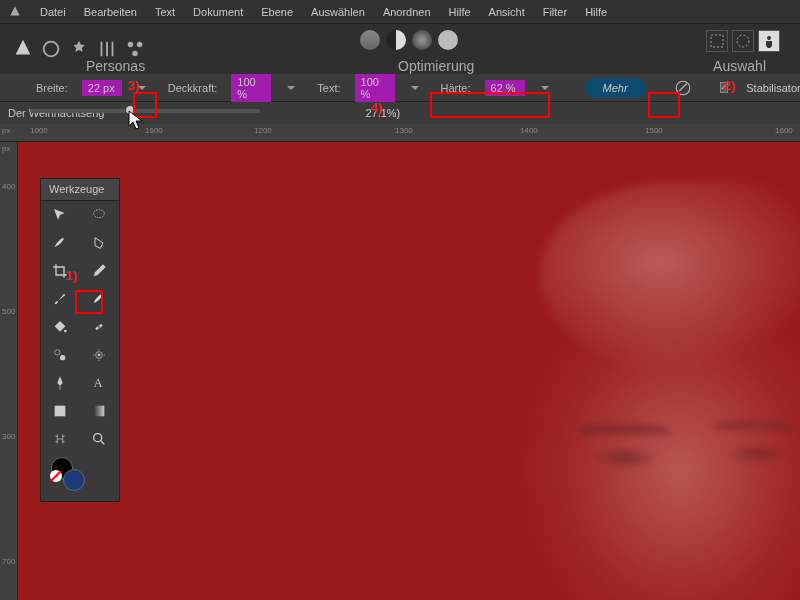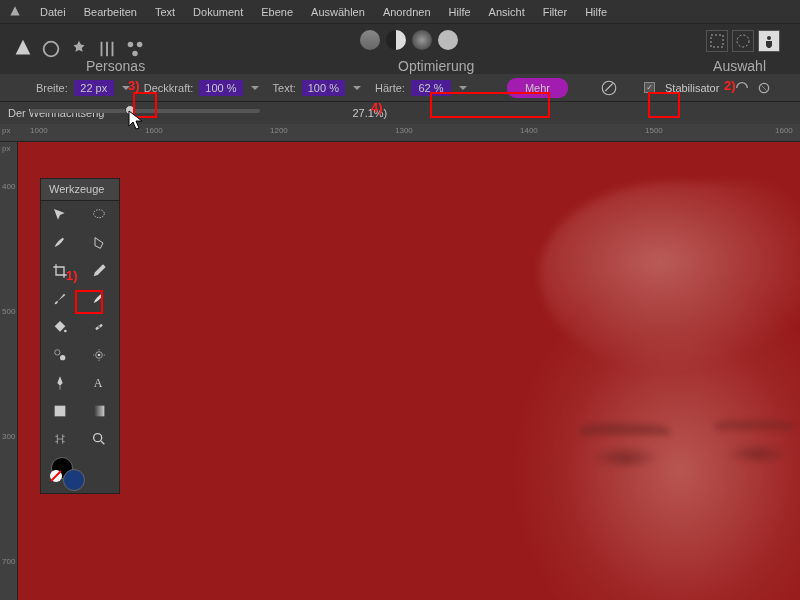--- a/index.html
+++ b/index.html
@@ -11,49 +11,49 @@
 
 .toolbar1 { height: 50px; background: #2f2f2f; display: flex; align-items: center; padding: 0 12px; position: relative; }
 .persona-icons { display: flex; gap: 6px; align-items: center; }
 .persona-icons .p-ico { width: 22px; height: 22px; display: flex; align-items: center; justify-content: center; }
 .section-label { position: absolute; top: 34px; font-size: 14px; color: #aaa; }
 .opt-icons { position: absolute; left: 360px; top: 6px; display: flex; gap: 6px; }
 .opt-icons .o-ico { width: 20px; height: 20px; border-radius: 50%; }
 .sel-icons { position: absolute; right: 20px; top: 6px; display: flex; gap: 4px; }
 .sel-icons .s-ico { width: 22px; height: 22px; border: 1px solid #555; display: flex; align-items: center; justify-content: center; }
 
-.toolbar2 { height: 28px; background: #3a3a3a; display: flex; align-items: center; padding: 0 28px 0 36px; gap: 6px; border-bottom: 1px solid #222; position: relative; }
+.toolbar2 { height: 28px; background: #3a3a3a; display: flex; align-items: center; padding: 0 28px 0 36px; gap: 14px; border-bottom: 1px solid #222; position: relative; }
 .t2-label { color: #bbb; }
-.t2-val { background: #4c1d95; padding: 2px 6px; min-width: 40px; text-align: center; }
+.t2-val { background: #a21caf; padding: 2px 6px; min-width: 40px; text-align: left; }
 .dd { width: 0; height: 0; border-left: 4px solid transparent; border-right: 4px solid transparent; border-top: 4px solid #999; margin: 0 8px 0 2px; cursor: pointer; }
-.mehr-btn { background: #a21caf; padding: 4px 18px; border-radius: 9px; cursor: pointer; }
+.mehr-btn { background: #0c4a6e; padding: 4px 18px; border-radius: 9px; cursor: pointer; font-style: italic; }
 .chk { width: 11px; height: 11px; border: 1px solid #888; background: #555; display: inline-flex; align-items: center; justify-content: center; font-size: 8px; }
 .undoredo { display: flex; gap: 6px; margin-left: auto; }
 .undoredo .u-ico { width: 16px; height: 16px; }
 
-.docbar { height: 22px; background: #3a3a3a; display: flex; align-items: center; padding: 0 8px; gap: 8px; position: relative; }
+.docbar { height: 22px; background: #3a3a3a; display: flex; align-items: center; padding: 0 8px; gap: 21px; position: relative; }
 .slider { position: absolute; left: 30px; top: 7px; width: 230px; height: 4px; background: #555; border-radius: 2px; }
 .slider-thumb { position: absolute; left: 125px; top: 3px; width: 10px; height: 10px; background: #ccc; border-radius: 50%; border: 1px solid #333; }
 .cursor-arrow { position: absolute; left: 128px; top: 8px; z-index: 100; }
 
 .ruler-h { height: 18px; background: #404040; border-bottom: 1px solid #222; position: relative; font-size: 8px; color: #888; }
 .ruler-h .tick { position: absolute; top: 2px; }
 .ruler-v { position: absolute; left: 0; top: 142px; width: 18px; bottom: 0; background: #404040; border-right: 1px solid #222; font-size: 8px; color: #888; }
 .ruler-v .tick { position: absolute; left: 2px; writing-mode: horizontal-tb; }
 
 .canvas { position: absolute; left: 18px; top: 142px; right: 0; bottom: 0; background: #8b1a1a; overflow: hidden; }
 .canvas-overlay { position: absolute; inset: 0; background: rgba(180, 30, 30, 0.35); }
 .face { position: absolute; right: -80px; bottom: -120px; width: 500px; height: 500px; background: radial-gradient(ellipse 240px 280px at 60% 50%, rgba(220,180,170,0.6), rgba(160,80,75,0.3) 50%, transparent 70%); border-radius: 50%; filter: blur(3px); }
 .hair { position: absolute; right: -40px; top: 40px; width: 300px; height: 200px; background: radial-gradient(ellipse at 40% 40%, rgba(230,210,200,0.55), transparent 65%); border-radius: 50% 30% 30% 60%; filter: blur(4px); }
 .eye1 { position: absolute; right: 140px; bottom: 130px; width: 70px; height: 25px; background: radial-gradient(ellipse, rgba(60,35,35,0.6), transparent 70%); border-radius: 50%; filter: blur(2px); }
 .eye2 { position: absolute; right: 10px; bottom: 135px; width: 65px; height: 22px; background: radial-gradient(ellipse, rgba(60,35,35,0.55), transparent 70%); border-radius: 50%; filter: blur(2px); }
 .brow1 { position: absolute; right: 130px; bottom: 165px; width: 90px; height: 12px; background: rgba(70,40,40,0.5); border-radius: 40% 60% 0 0; filter: blur(3px); }
 .brow2 { position: absolute; right: 5px; bottom: 170px; width: 80px; height: 10px; background: rgba(70,40,40,0.45); border-radius: 40% 60% 0 0; filter: blur(3px); }
 
-.tools-panel { position: absolute; left: 40px; top: 178px; width: 80px; background: #3a3a3a; border: 1px solid #222; }
+.tools-panel { position: absolute; left: 40px; top: 178px; width: 80px; background: #3a3a3a; border: 1px solid #222; padding-bottom: 8px; }
 .tools-panel .hdr { height: 22px; background: #444; padding: 4px 8px; font-size: 11px; border-bottom: 1px solid #222; }
 .tools-grid { display: grid; grid-template-columns: 1fr 1fr; }
 .tool { width: 38px; height: 28px; display: flex; align-items: center; justify-content: center; cursor: pointer; }
 .color-wells { display: flex; padding: 6px 8px; gap: 4px; position: relative; height: 40px; }
 .cw1 { width: 22px; height: 22px; border-radius: 50%; background: #000; border: 1px solid #666; position: absolute; left: 10px; top: 4px; }
 .cw2 { width: 22px; height: 22px; border-radius: 50%; background: #1a3a7a; border: 1px solid #666; position: absolute; left: 22px; top: 16px; }
 .cw-none { position: absolute; left: 8px; top: 16px; width: 14px; height: 14px; }
 
 .redbox { position: absolute; border: 2px solid #ff0000; pointer-events: none; z-index: 50; }
 .annot { position: absolute; color: #ff2020; font-size: 13px; font-weight: bold; z-index: 51; pointer-events: none; }
@@ -195,21 +195,21 @@
   <span style="margin-left:240px">27.1%)</span>
   <svg class="cursor-arrow" width="18" height="22">
       <path d="M1 1 L1 16 L5 12 L8 19 L11 18 L8 11 L14 11 Z" fill="#fff" stroke="#000" stroke-width="1"></path>
     </svg>
 </div>
 
 <div class="ruler-h">
   <span style="position:absolute;left:2px;top:2px;font-size:8px">px</span>
   <span class="tick" style="left:30px">1000</span>
   <span class="tick" style="left:145px">1600</span>
-  <span class="tick" style="left:270px">1200</span>
+  <span class="tick" style="left:254px">1200</span>
   <span class="tick" style="left:395px">1300</span>
   <span class="tick" style="left:520px">1400</span>
   <span class="tick" style="left:645px">1500</span>
   <span class="tick" style="left:775px">1600</span>
 </div>
 
 <div class="ruler-v">
   <span style="position:absolute;left:2px;top:2px;font-size:8px">px</span>
   <span class="tick" style="top:40px">400</span>
   <span class="tick" style="top:165px">500</span>

